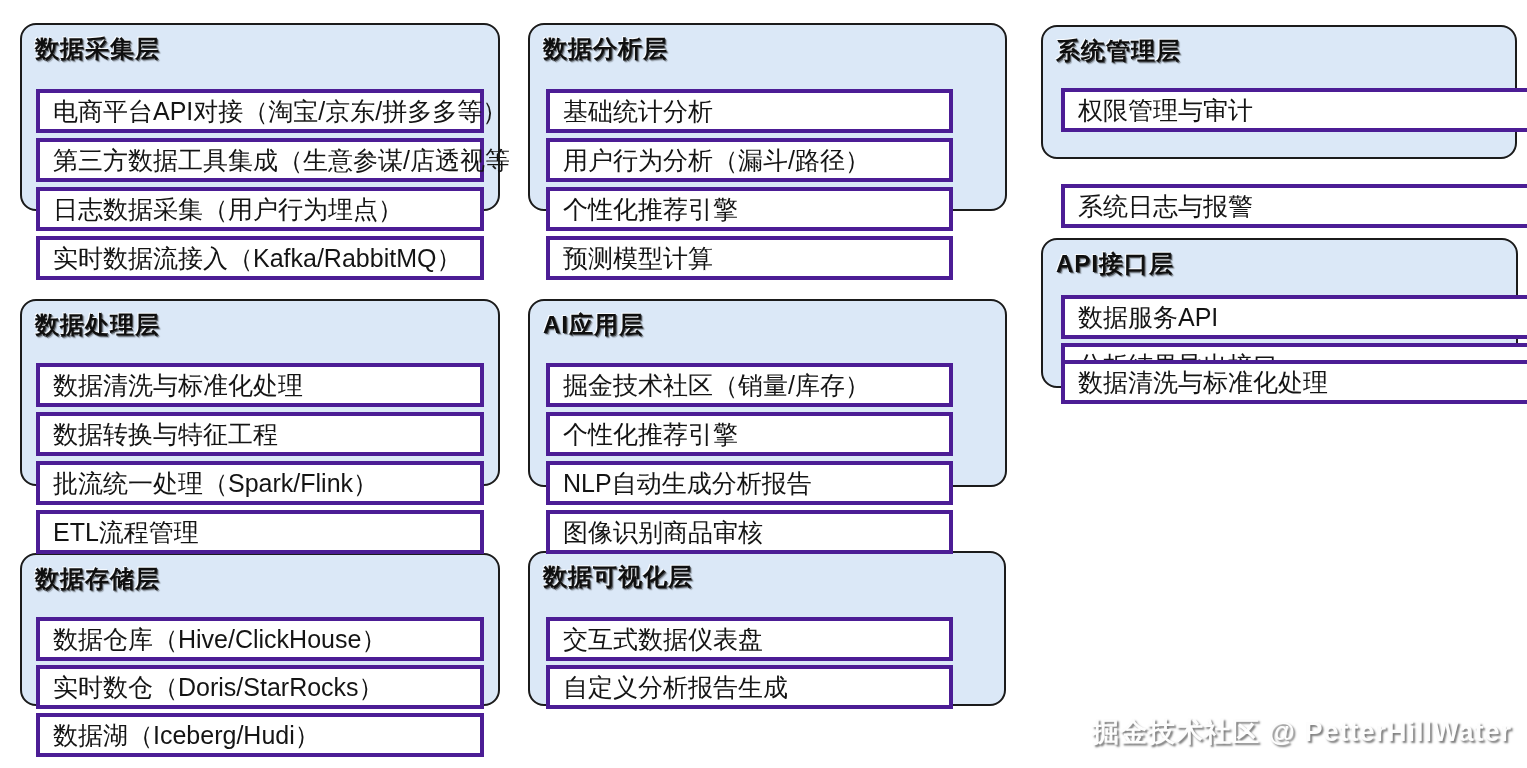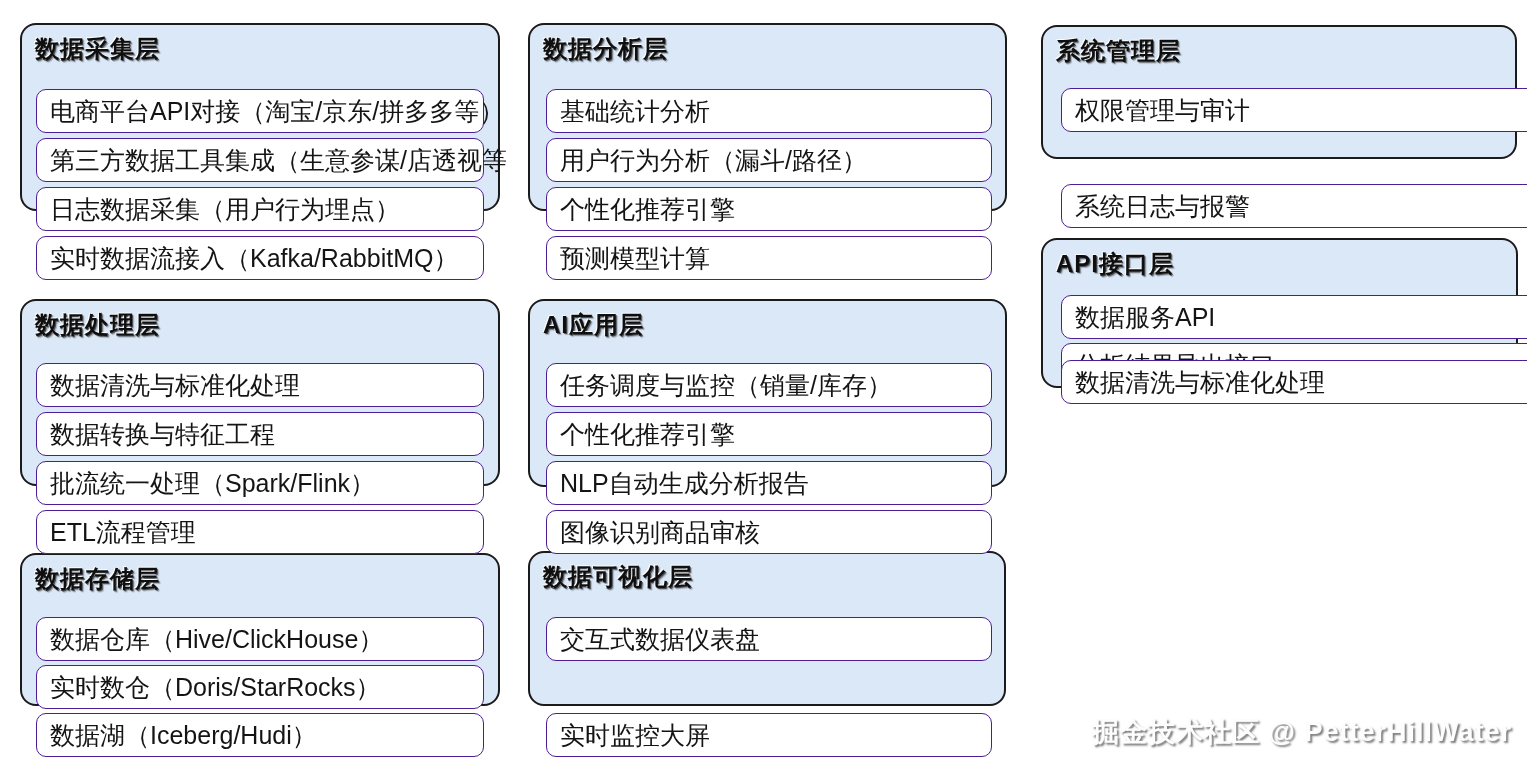--- a/index.html
+++ b/index.html
@@ -10,28 +10,28 @@
   .panel{
     position:absolute;background:#dbe8f7;border:2px solid #1b1b1b;border-radius:16px;
     z-index:1;box-sizing:border-box;
   }
   .panel-title{
     position:absolute;left:13px;top:8px;font-size:24px;font-weight:bold;color:#0f0f0f;
     letter-spacing:1px;white-space:nowrap;
     text-shadow:-1px -1px 0 rgba(255,255,255,.85), 1px 1px 0 rgba(0,0,0,.55), 2px 2px 1px rgba(0,0,0,.25);
   }
   .item{
-    position:absolute;height:44px;background:#ffffff;border:1px solid #4c1d95;border-radius:10px;
+    position:absolute;height:44px;background:#ffffff;border:4px solid #4c1d95;border-radius:0;
     box-sizing:border-box;display:flex;align-items:center;padding-left:13px;
     font-size:25px;color:#141414;white-space:nowrap;z-index:2;overflow:visible;line-height:1;
   }
   .item.z-top{z-index:3;}
   
   .col-l{left:36px;width:448px;}
-  .col-m{left:546px;width:446px;}
+  .col-m{left:546px;width:407px;}
   .col-r{left:1061px;width:502px;}
   
   .pA{left:20px;top:23px;width:480px;height:188px;}
   .pB{left:20px;top:299px;width:480px;height:187px;}
   .pC{left:20px;top:553px;width:480px;height:153px;}
   .pD{left:528px;top:23px;width:479px;height:188px;}
   .pE{left:528px;top:299px;width:479px;height:188px;}
   .pF{left:528px;top:551px;width:478px;height:155px;}
   .pG{left:1041px;top:25px;width:476px;height:134px;}
   .pH{left:1041px;top:238px;width:477px;height:150px;}
@@ -90,27 +90,27 @@
 
   <div class="item col-l yc1">数据仓库（Hive/ClickHouse）</div>
   <div class="item col-l yc2">实时数仓（Doris/StarRocks）</div>
   <div class="item col-l yc3">数据湖（Iceberg/Hudi）</div>
 
   <div class="item col-m ya1">基础统计分析</div>
   <div class="item col-m ya2">用户行为分析（漏斗/路径）</div>
   <div class="item col-m ya3">个性化推荐引擎</div>
   <div class="item col-m ya4">预测模型计算</div>
 
-  <div class="item col-m yb1">任务调度与监控（销量/库存）</div>
+  <div class="item col-m yb1">掘金技术社区（销量/库存）</div>
   <div class="item col-m yb2">个性化推荐引擎</div>
   <div class="item col-m yb4">图像识别商品审核</div>
   <div class="item col-m yb3">NLP自动生成分析报告</div>
 
   <div class="item col-m yc1">交互式数据仪表盘</div>
-  <div class="item col-m yc3">实时监控大屏</div>
+  <div class="item col-m yc2">自定义分析报告生成</div>
 
   <div class="item col-r yg1">权限管理与审计</div>
   <div class="item col-r yg3">系统日志与报警</div>
 
   <div class="item col-r yh1">数据服务API</div>
   <div class="item col-r yh2">分析结果导出接口</div>
   <div class="item col-r yh3 z-top">数据清洗与标准化处理</div>
 
   <div class="watermark">掘金技术社区 @ PetterHillWater</div>
 

